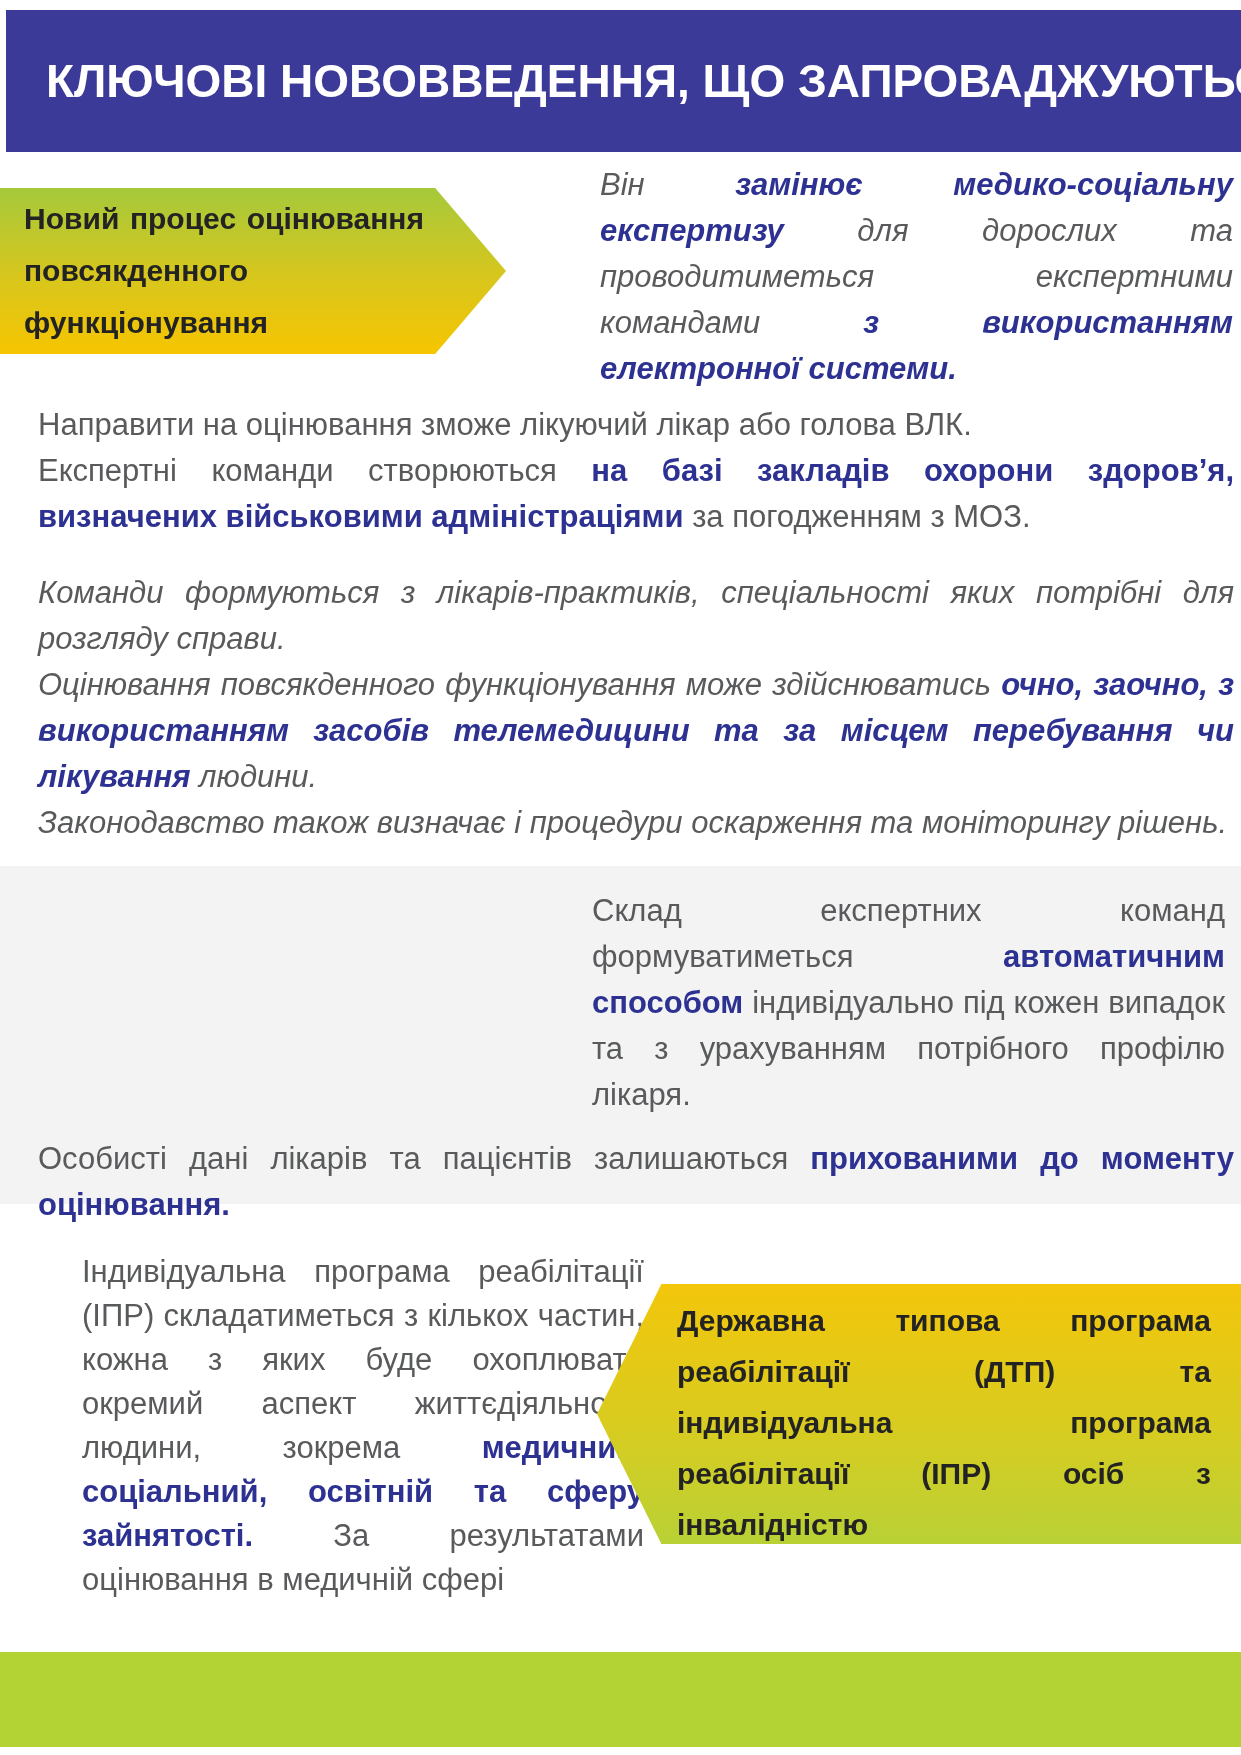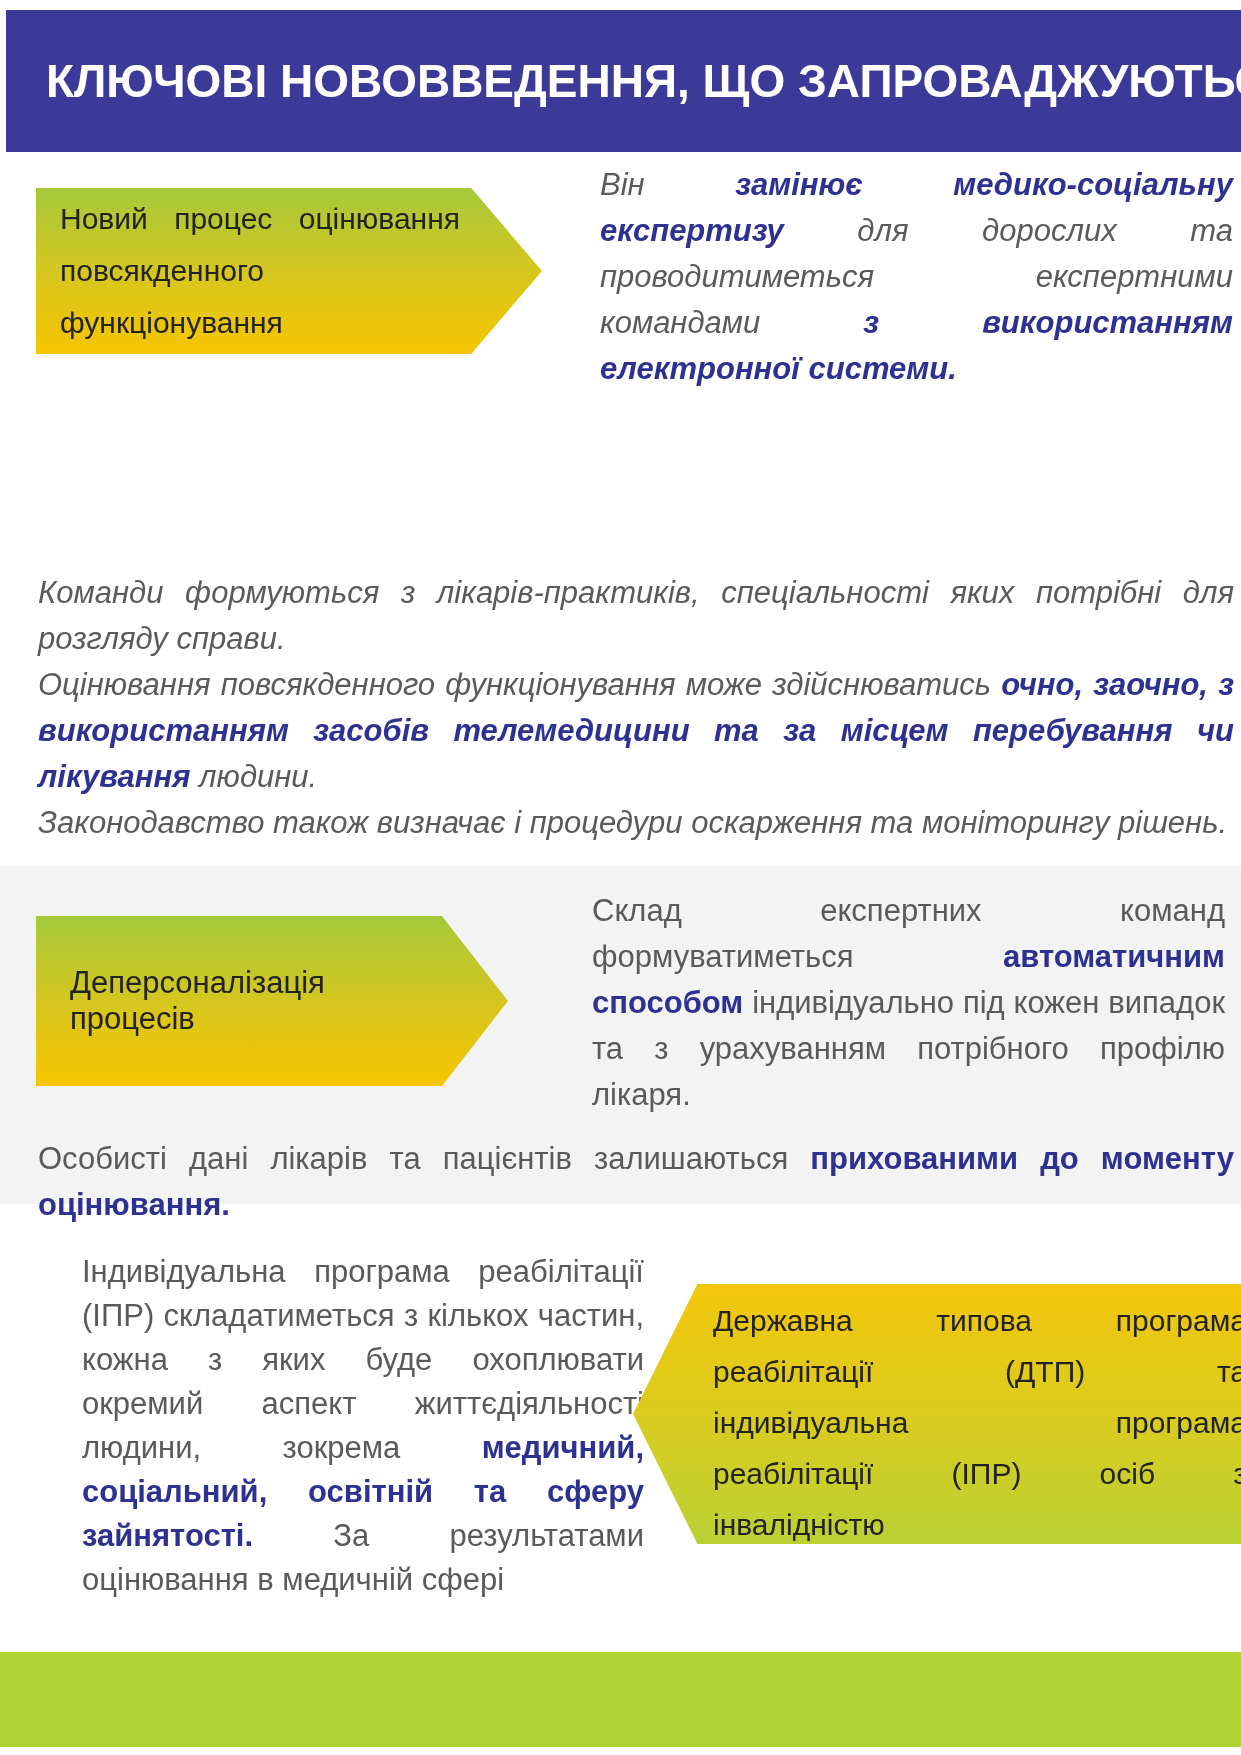--- a/index.html
+++ b/index.html
@@ -34,21 +34,21 @@
   
   .gray-band{
     position:absolute;left:0;top:866px;width:100%;height:338px;
     background:#f3f3f4;
   }
   
   .banner{
     position:absolute;
     display:flex;align-items:center;
     box-sizing:border-box;
-    font-weight:normal;color:#232323;margin-left:36px;
+    font-weight:bold;color:#232323;
   }
   .banner-right{
     background:linear-gradient(180deg,#a5c93b 0%,#d9c61c 55%,#f6c500 100%);
     clip-path:polygon(0 0,86% 0,100% 50%,86% 100%,0 100%);
   }
   .banner1{
     left:0;top:188px;width:506px;height:166px;
     padding:0 82px 0 24px;
     font-size:30px;line-height:52px;
   }
@@ -92,30 +92,29 @@
     <h1>КЛЮЧОВІ НОВОВВЕДЕННЯ, ЩО ЗАПРОВАДЖУЮТЬСЯ</h1>
   </div>
 
   <div class="banner banner-right banner1">
     <div class="banner-label">Новий процес оцінювання
 повсякденного функціонування</div>
   </div>
 
   <div class="para rt1"><span>Він </span><span class="em">замінює медико-соціальну експертизу</span><span> для дорослих та проводитиметься експертними командами </span><span class="em">з використанням електронної системи.</span></div>
 
+  <div class="para p1"><span>Направити на оцінювання зможе лікуючий лікар або голова ВЛК.
+Експертні команди створюються </span><span class="em">на базі закладів охорони здоров’я, визначених військовими адміністраціями</span><span> за погодженням з МОЗ.</span></div>
 
   <div class="para p2"><span>Команди формуються з лікарів-практиків, спеціальності яких потрібні для розгляду справи.
 Оцінювання повсякденного функціонування може здійснюватись </span><span class="em">очно, заочно, з використанням засобів телемедицини та за місцем перебування чи лікування</span><span> людини.
 Законодавство також визначає і процедури оскарження та моніторингу рішень.</span></div>
 
   <div class="gray-band"></div>
 
-  <div class="banner banner-right banner2">
-    <div class="banner-label">Деперсоналізація процесів</div>
-  </div>
 
   <div class="para rt2"><span>Склад експертних команд формуватиметься </span><span class="em">автоматичним способом</span><span> індивідуально під кожен випадок та з урахуванням потрібного профілю лікаря.</span></div>
 
   <div class="para p3"><span>Особисті дані лікарів та пацієнтів залишаються </span><span class="em">прихованими до моменту оцінювання.</span></div>
 
   <div class="para p4"><span>Індивідуальна програма реабілітації (ІПР) складатиметься з кількох частин, кожна з яких буде охоплювати окремий аспект життєдіяльності людини, зокрема </span><span class="em">медичний, соціальний, освітній та сферу зайнятості.</span><span> За результатами оцінювання в медичній сфері</span></div>
 
   <div class="banner banner3">
     <div class="banner-label">Державна типова програма
 реабілітації (ДТП) та

